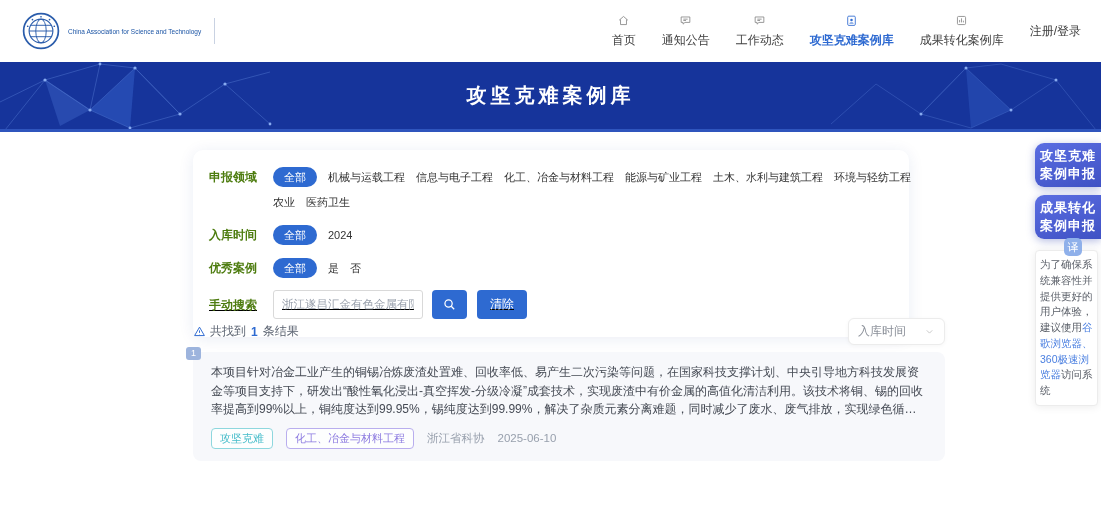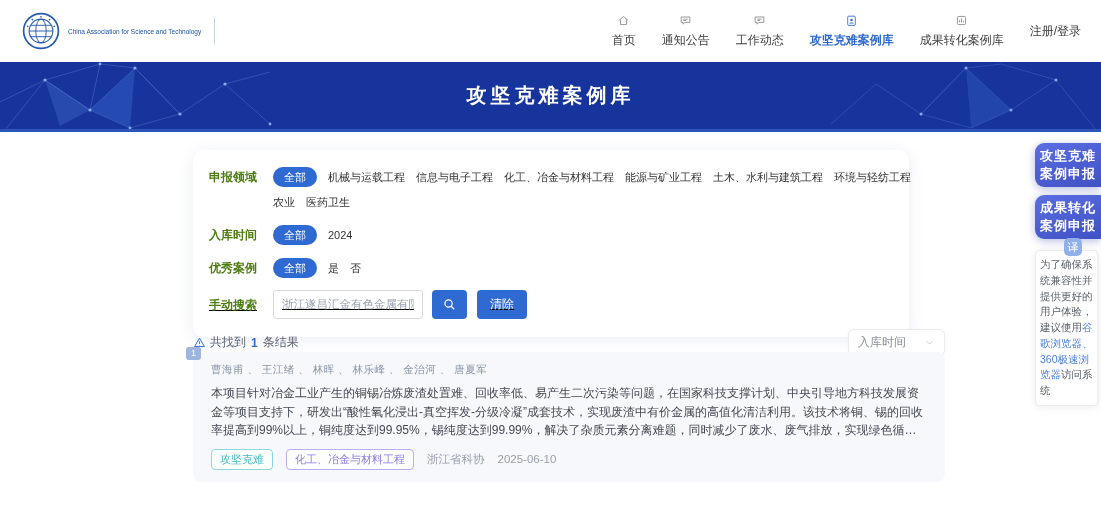--- a/index.html
+++ b/index.html
@@ -50,21 +50,21 @@
                   padding:0 8px; font-size:11.5px; color:#9aa1ad; outline:none;
                   font-family:"Liberation Sans", sans-serif; }
   .search-btn { width:35px; height:29px; background:#2e6ad1; border:none; border-radius:4px;
                 margin-left:9px; display:flex; align-items:center; justify-content:center; cursor:pointer; }
   .search-btn svg { width:15px; height:15px; stroke:#fff; fill:none; stroke-width:2; }
   .clear-btn { height:29px; padding:0 13px; background:#2e6ad1; color:#fff; border:none;
                border-radius:4px; margin-left:10px; font-size:12px; cursor:pointer;
                font-family:"Liberation Sans", sans-serif; }
 
   
-  .result-head { position:absolute; left:193px; top:329px; width:752px;
+  .result-head { position:absolute; left:193px; top:318px; width:752px;
                  display:flex; align-items:center; justify-content:space-between; }
   .count { display:flex; align-items:center; gap:4px; font-size:12px; color:#5a6270; }
   .count svg { width:13px; height:13px; stroke:#2e6ad1; fill:none; stroke-width:1.8; }
   .count b { color:#2e6ad1; margin:0 1px; }
   .sort-select { width:97px; height:27px; background:#fff; border:1px solid #ececec;
                  border-radius:6px; box-shadow:0 1px 4px rgba(0,0,0,.04); cursor:pointer;
                  display:flex; align-items:center; justify-content:space-between;
                  padding:0 9px; font-size:12px; color:#8a8f98; }
   .sort-select svg { width:11px; height:11px; stroke:#c4c4c4; fill:none; stroke-width:2; }
 
@@ -261,21 +261,20 @@
   <div class="sort-select">
     <span>入库时间</span>
     <svg viewBox="0 0 24 24">
         <path d="M6 9.5 l6 6 6-6"></path>
       </svg>
   </div>
 </div>
 
 <div class="case-card">
   <span class="badge">1</span>
-  <div class="authors">曹海甫 、 王江绪 、 林晖 、 林乐峰 、 金治河 、 唐夏军</div>
   <div class="summary">本项目针对冶金工业产生的铜锡冶炼废渣处置难、回收率低、易产生二次污染等问题，在国家科技支撑计划、中央引导地方科技发展资金等项目支持下，研发出“酸性氧化浸出-真空挥发-分级冷凝”成套技术，实现废渣中有价金属的高值化清洁利用。该技术将铜、锡的回收率提高到99%以上，铜纯度达到99.95%，锡纯度达到99.99%，解决了杂质元素分离难题，同时减少了废水、废气排放，实现绿色循环经济。项目已授权专利56项（发明专利8项），编...</div>
   <div class="meta">
     <span class="tag teal">攻坚克难</span>
     <span class="tag purple">化工、冶金与材料工程</span>
     <span class="meta-text">浙江省科协</span>
     <span class="meta-text">2025-06-10</span>
   </div>
 </div>
 
 <div class="side-btn b1">

